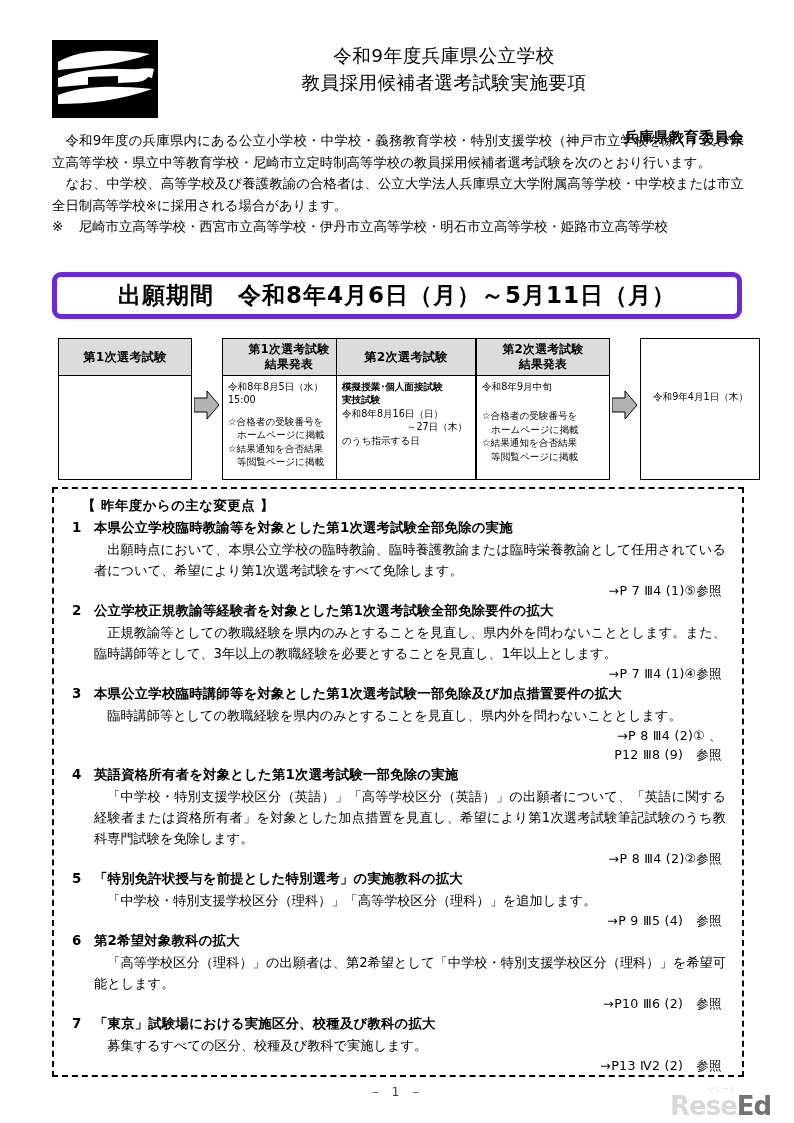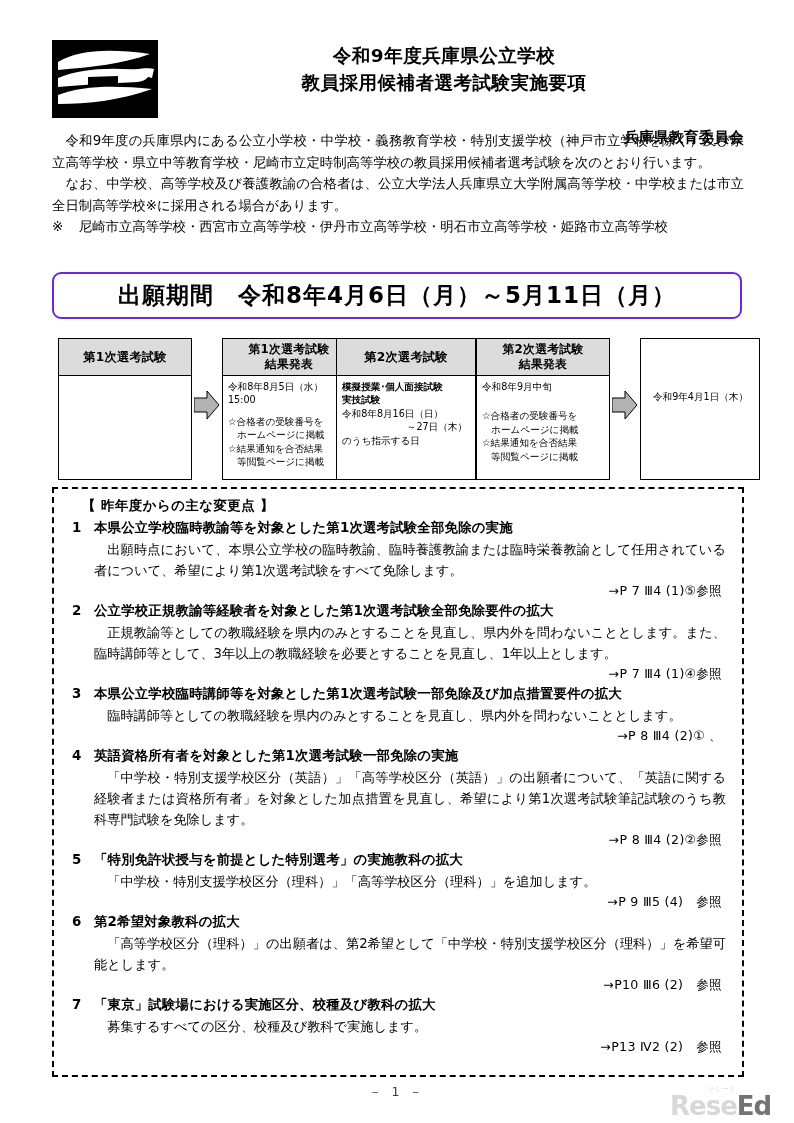--- a/index.html
+++ b/index.html
@@ -41,21 +41,21 @@
   .emblem svg { display: block; }
   .title-block {
     position: absolute;
     left: 112px;
     top: 4px;
     width: 560px;
     text-align: center;
   }
   .title-line {
     font-size: 18.5px;
-    font-weight: bold;
+    font-weight: normal;
     letter-spacing: 0.5px;
     line-height: 27px;
     white-space: nowrap;
   }
   .authority {
     position: absolute;
     right: 0px;
     top: 66px;
     font-size: 14.5px;
     font-weight: bold;
@@ -86,21 +86,21 @@
   .note-mark { width: 2em; flex: 0 0 2em; }
   .note-text { flex: 1 1 auto; }
 
   
   .period-banner {
     position: absolute;
     left: 52px;
     top: 272px;
     width: 690px;
     height: 47px;
-    border: 2px solid #6d28d9;
+    border: 5px solid #6d28d9;
     border-radius: 9px;
     box-sizing: border-box;
     display: flex;
     align-items: center;
     justify-content: center;
   }
   .period-text {
     font-size: 23px;
     font-weight: bold;
     letter-spacing: 1px;
@@ -393,20 +393,21 @@
         <div class="ref">→P 7 Ⅲ4 (1)④参照</div>
       </div>
 
       <div class="item">
         <div class="item-head">
           <span class="item-num">3</span>
           <span class="item-title">本県公立学校臨時講師等を対象とした第1次選考試験一部免除及び加点措置要件の拡大</span>
         </div>
         <div class="item-body">臨時講師等としての教職経験を県内のみとすることを見直し、県内外を問わないこととします。</div>
         <div class="ref">→P 8 Ⅲ4 (2)① 、</div>
+        <div class="ref">P12 Ⅲ8 (9)　参照</div>
       </div>
 
       <div class="item">
         <div class="item-head">
           <span class="item-num">4</span>
           <span class="item-title">英語資格所有者を対象とした第1次選考試験一部免除の実施</span>
         </div>
         <div class="item-body">「中学校・特別支援学校区分（英語）」「高等学校区分（英語）」の出願者について、「英語に関する経験者または資格所有者」を対象とした加点措置を見直し、希望により第1次選考試験筆記試験のうち教科専門試験を免除します。</div>
         <div class="ref">→P 8 Ⅲ4 (2)②参照</div>
       </div>

